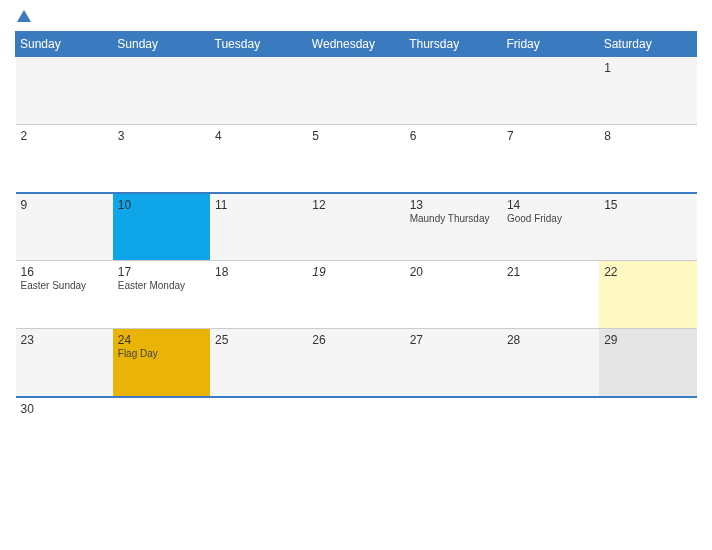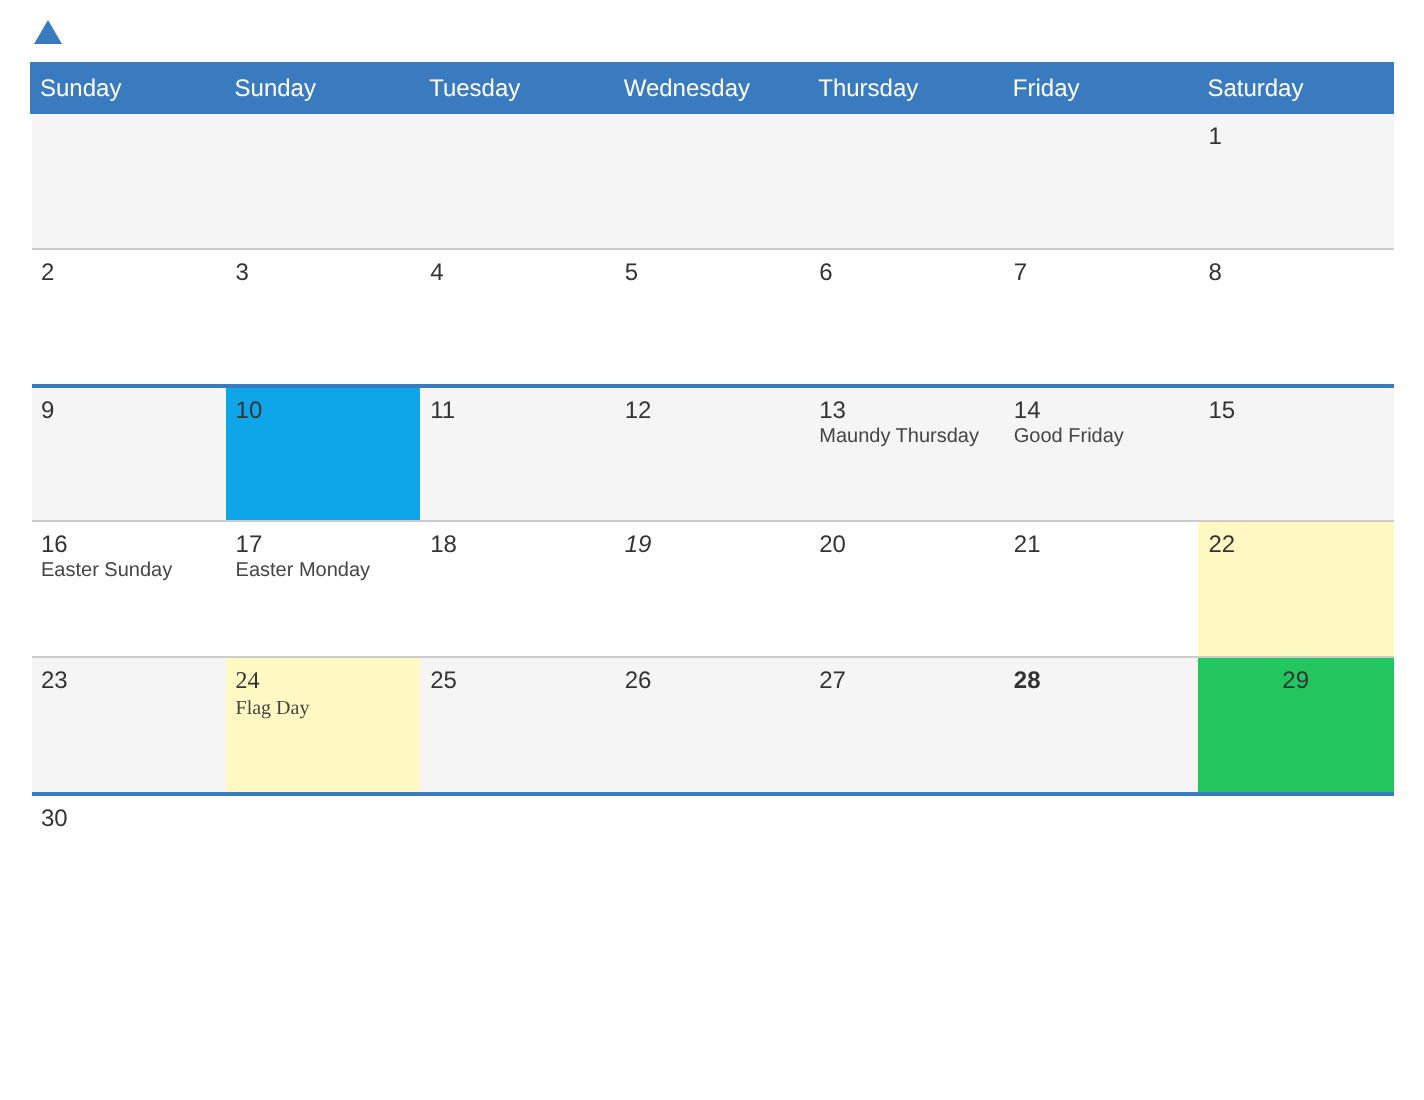--- a/index.html
+++ b/index.html
@@ -227,37 +227,37 @@
             <span class="day-number">21</span>
           </td>
           <td style="background: #fef9c3;">
             <span class="day-number">22</span>
           </td>
         </tr>
         <tr>
           <td style="background: rgb(245, 245, 245); margin-top: 19px;">
             <span class="day-number">23</span>
           </td>
-          <td style="background: #fef9c3; font-family: Liberation Serif, serif;">
+          <td style="background: #eab308;">
             <span class="day-number">24</span>
             <span class="day-event">Flag Day</span>
           </td>
           <td style="background: rgb(245, 245, 245);">
             <span class="day-number">25</span>
           </td>
           <td style="background: rgb(245, 245, 245);">
             <span class="day-number">26</span>
           </td>
           <td style="background: rgb(245, 245, 245);">
             <span class="day-number">27</span>
           </td>
-          <td style="background: rgb(245, 245, 245); font-weight: bold;">
+          <td style="background: rgb(245, 245, 245);">
             <span class="day-number">28</span>
           </td>
-          <td style="background: #22c55e; text-align: center;">
+          <td style="background: #e5e5e5;">
             <span class="day-number">29</span>
           </td>
         </tr>
         <tr class="week-blue last-row">
           <td style="background: rgb(255, 255, 255);">
             <span class="day-number">30</span>
           </td>
           <td style="background: rgb(255, 255, 255);"></td>
           <td style="background: rgb(255, 255, 255);"></td>
           <td style="background: rgb(255, 255, 255);"></td>

